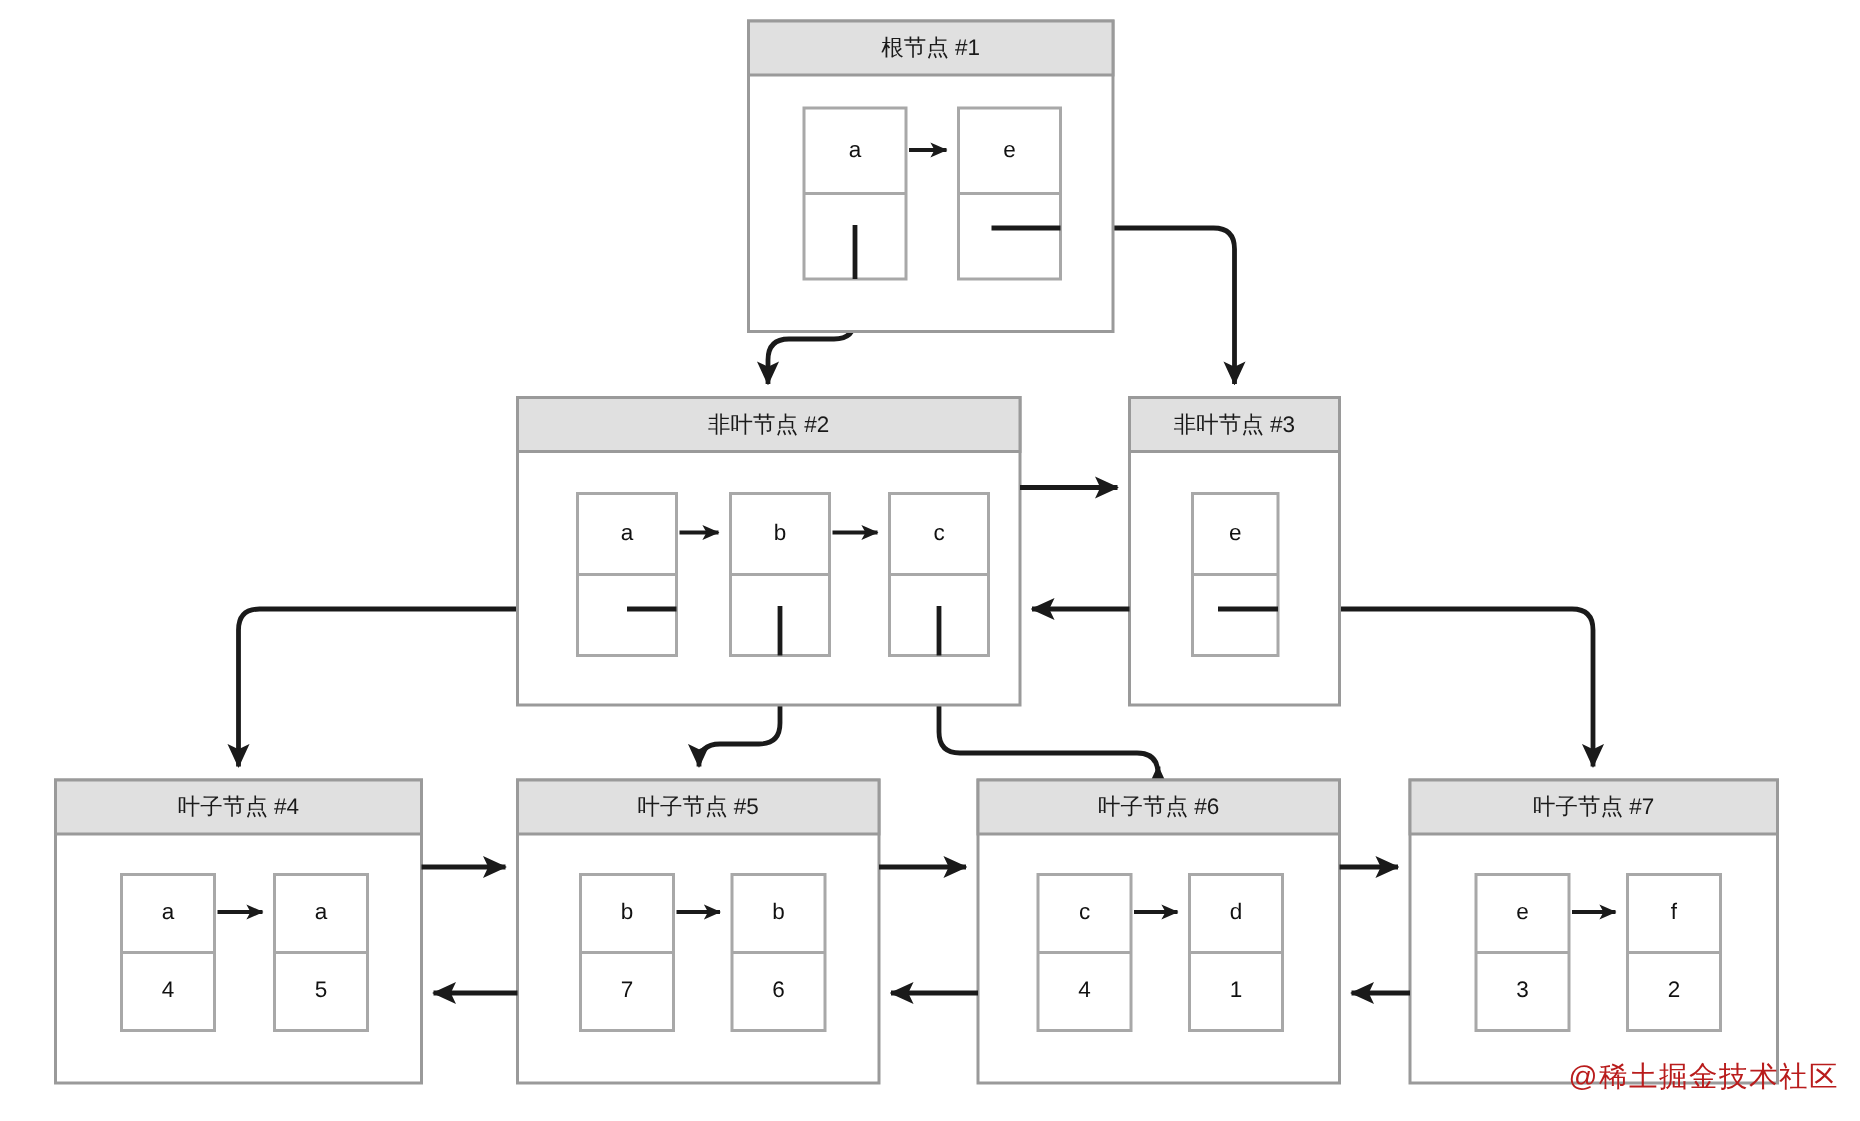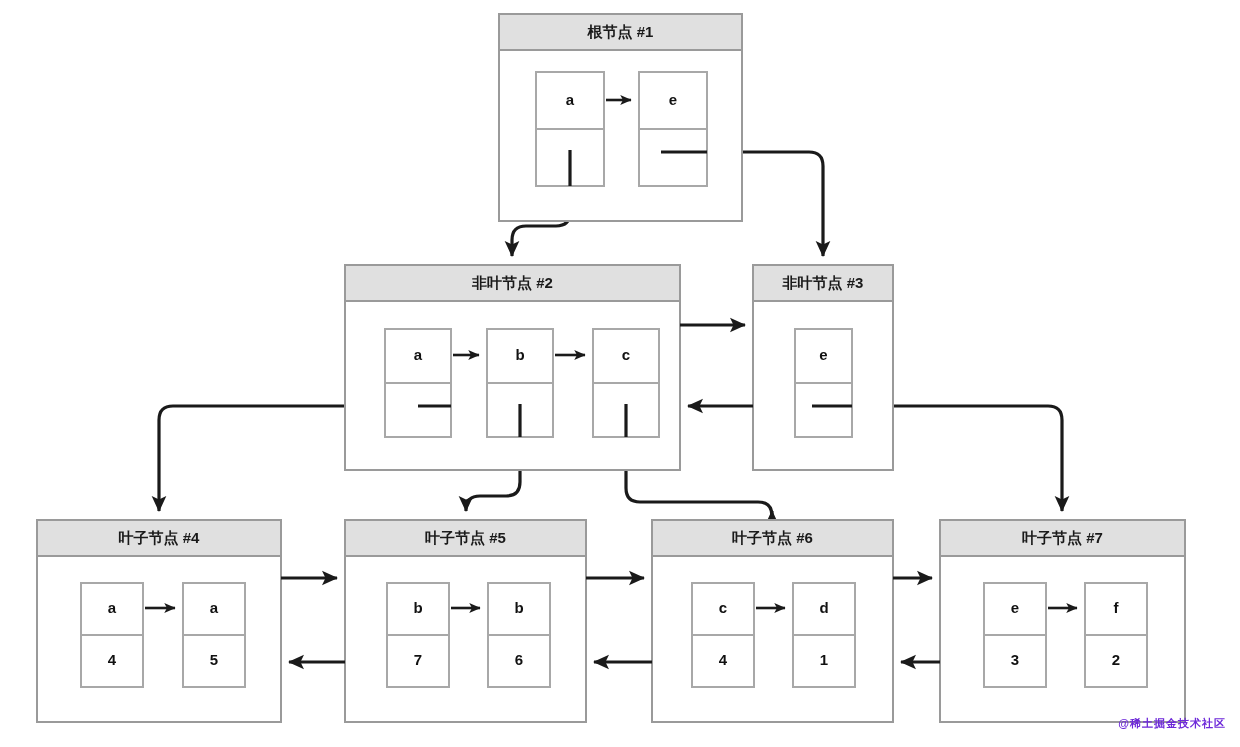--- a/index.html
+++ b/index.html
@@ -9,21 +9,20 @@
   }
   body {
     font-family: "Liberation Sans", "DejaVu Sans", sans-serif;
   }
   #canvas {
     position: relative;
     width: 1240px;
     height: 747px;
     background: #ffffff;
     overflow: hidden;
-    font-weight: bold;
   }
   svg#diagram {
     position: absolute;
     left: 0;
     top: 0;
     width: 1240px;
     height: 747px;
   }
   .node-frame {
     fill: #ffffff;
@@ -68,22 +67,22 @@
   .edge-thin {
     fill: none;
     stroke: #1a1a1a;
     stroke-width: 2.6;
   }
   .watermark {
     position: absolute;
     right: 14px;
     bottom: 16px;
     font-family: "Liberation Sans", "DejaVu Sans", sans-serif;
-    font-size: 11px;
-    color: #6d28d9;
+    font-size: 19px;
+    color: #b91c1c;
     letter-spacing: 1px;
     user-select: none;
     white-space: nowrap;
   }
 </style>
 </head>
 <body>
 
 <div id="canvas">
 

